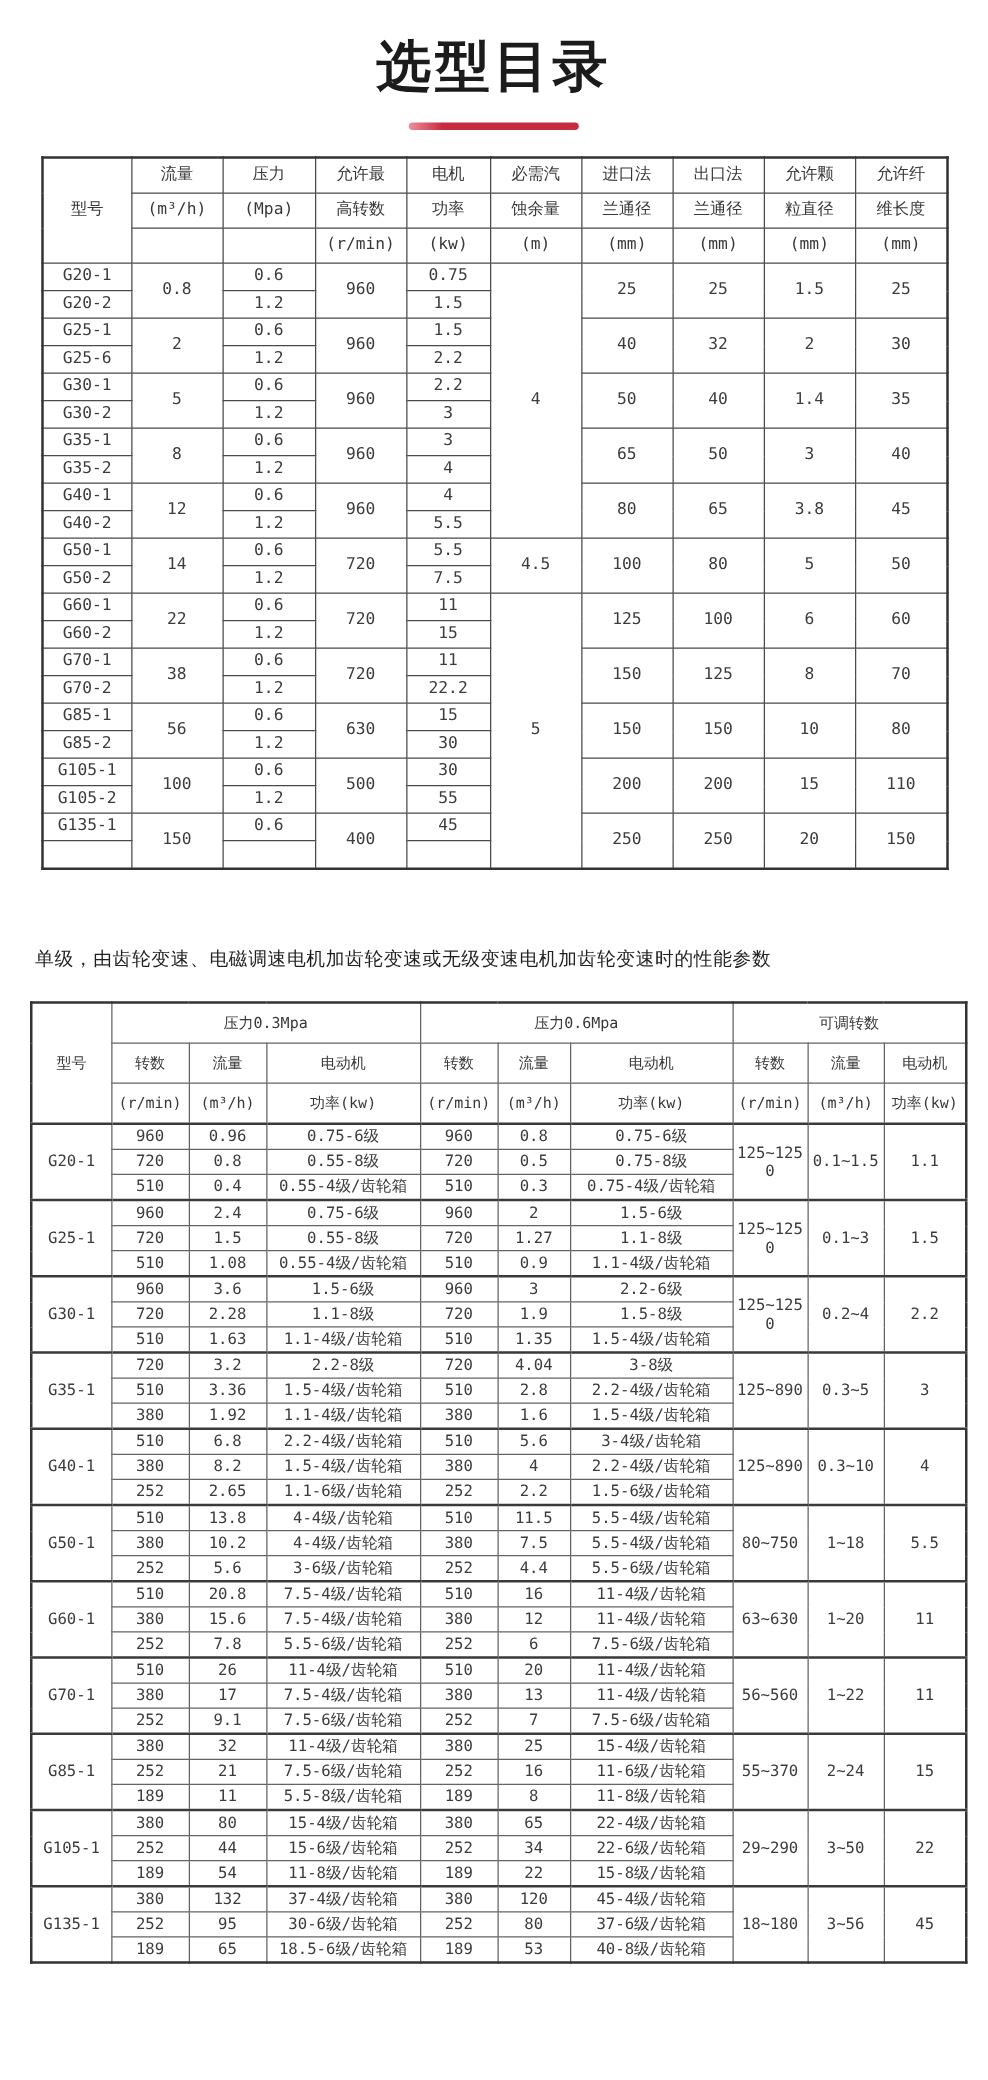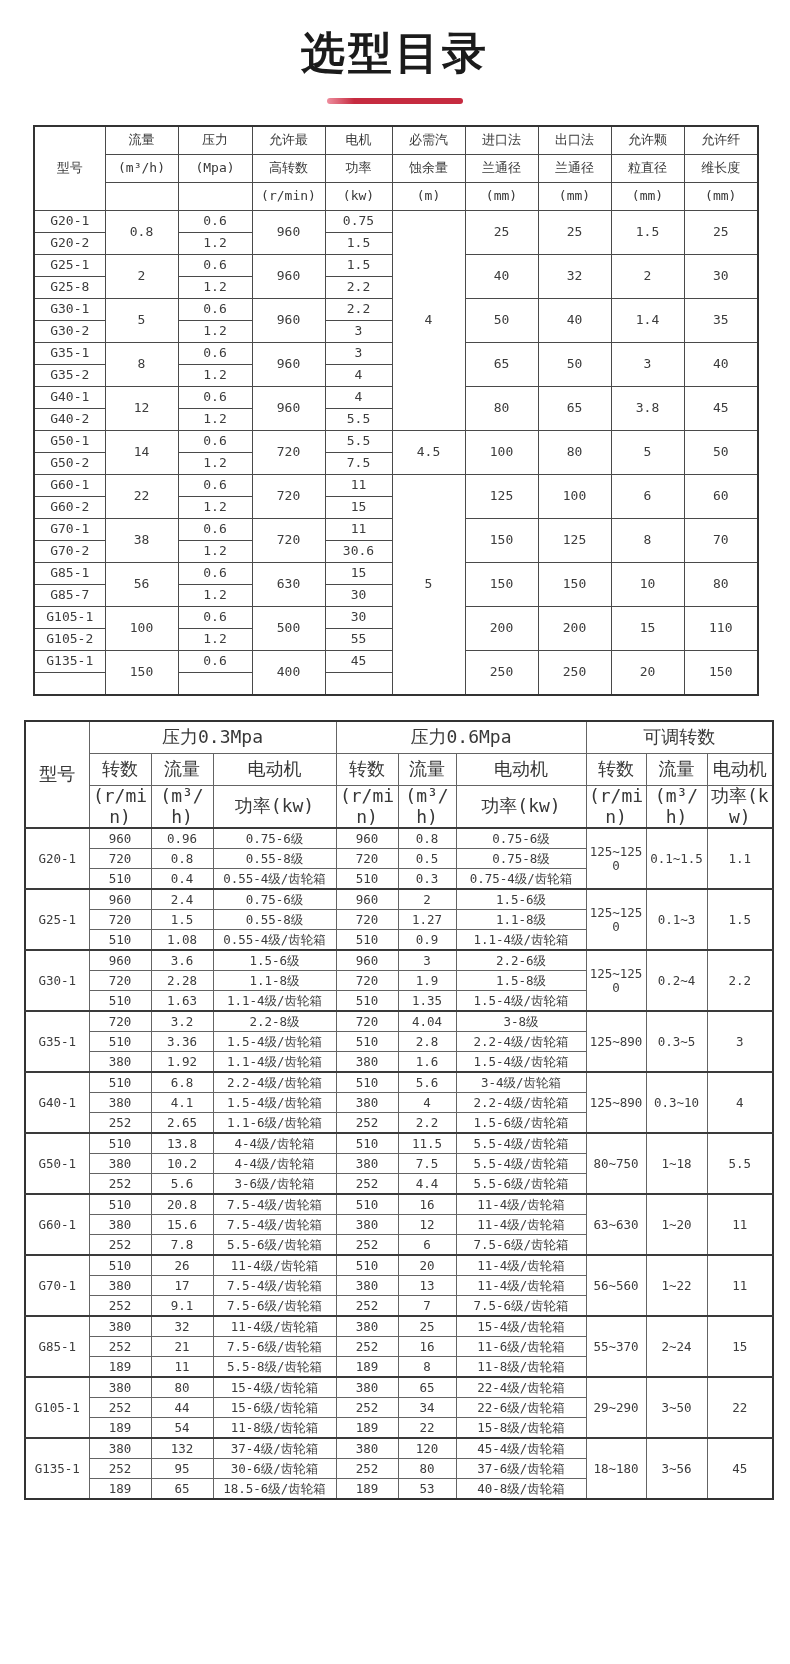--- a/index.html
+++ b/index.html
@@ -16,21 +16,21 @@
          font-size:13px;padding:0;height:21px;color:#3c3c3c;
          font-family:"DejaVu Sans Mono","DejaVu Sans",sans-serif;line-height:1.15;}
   .t1 td.hd{height:27px;font-size:13px;color:#383838;}
   
   .note{margin:62px 0 0 28px;font-size:15px;color:#1f1f1f;letter-spacing:0.5px;}
   
   .t2{margin:24px 0 28px 24px;width:748px;border:2px solid #333;}
   .t2 td{border:1px solid #646464;text-align:center;vertical-align:middle;
          font-size:12.5px;padding:0 1px;height:19px;color:#3c3c3c;
          font-family:"DejaVu Sans Mono","DejaVu Sans",sans-serif;line-height:1.15;}
-  .t2 td.hd{height:31px;font-size:18px;color:#383838;}
+  .t2 td.hd{height:31px;font-size:12px;color:#383838;}
   .t2 tr.gfirst td{border-top:2px solid #3a3a3a;}
 </style>
 </head>
 <body>
 
 <div class="page">
 
   <h1 class="title">选型目录</h1>
   <div class="bar"></div>
 
@@ -104,21 +104,21 @@
           <td rowspan="2">2</td>
           <td>0.6</td>
           <td rowspan="2">960</td>
           <td>1.5</td>
           <td rowspan="2">40</td>
           <td rowspan="2">32</td>
           <td rowspan="2">2</td>
           <td rowspan="2">30</td>
         </tr>
         <tr>
-          <td>G25-8</td>
+          <td>G25-6</td>
           <td>1.2</td>
           <td>2.2</td>
         </tr>
         <tr>
           <td>G30-1</td>
           <td rowspan="2">5</td>
           <td>0.6</td>
           <td rowspan="2">960</td>
           <td>2.2</td>
           <td rowspan="2">50</td>
@@ -204,35 +204,35 @@
           <td rowspan="2">720</td>
           <td>11</td>
           <td rowspan="2">150</td>
           <td rowspan="2">125</td>
           <td rowspan="2">8</td>
           <td rowspan="2">70</td>
         </tr>
         <tr>
           <td>G70-2</td>
           <td>1.2</td>
-          <td>30.6</td>
+          <td>22.2</td>
         </tr>
         <tr>
           <td>G85-1</td>
           <td rowspan="2">56</td>
           <td>0.6</td>
           <td rowspan="2">630</td>
           <td>15</td>
           <td rowspan="2">150</td>
           <td rowspan="2">150</td>
           <td rowspan="2">10</td>
           <td rowspan="2">80</td>
         </tr>
         <tr>
-          <td>G85-7</td>
+          <td>G85-2</td>
           <td>1.2</td>
           <td>30</td>
         </tr>
         <tr>
           <td>G105-1</td>
           <td rowspan="2">100</td>
           <td>0.6</td>
           <td rowspan="2">500</td>
           <td>30</td>
           <td rowspan="2">200</td>
@@ -257,20 +257,21 @@
           <td rowspan="2">150</td>
         </tr>
         <tr>
           <td></td>
           <td></td>
           <td></td>
         </tr>
       </tbody>
   </table>
 
+  <p class="note">单级，由齿轮变速、电磁调速电机加齿轮变速或无级变速电机加齿轮变速时的性能参数</p>
 
   <table class="t2">
     <colgroup>
       <col style="width:64px">
       <col style="width:62px">
         <col style="width:62px">
         <col style="width:123px">
       <col style="width:62px">
         <col style="width:58px">
         <col style="width:130px">
@@ -426,21 +427,21 @@
           <td>2.2-4级/齿轮箱</td>
           <td>510</td>
           <td>5.6</td>
           <td>3-4级/齿轮箱</td>
           <td rowspan="3">125~890</td>
           <td rowspan="3">0.3~10</td>
           <td rowspan="3">4</td>
         </tr>
         <tr>
           <td>380</td>
-          <td>4.1</td>
+          <td>8.2</td>
           <td>1.5-4级/齿轮箱</td>
           <td>380</td>
           <td>4</td>
           <td>2.2-4级/齿轮箱</td>
         </tr>
         <tr>
           <td>252</td>
           <td>2.65</td>
           <td>1.1-6级/齿轮箱</td>
           <td>252</td>

